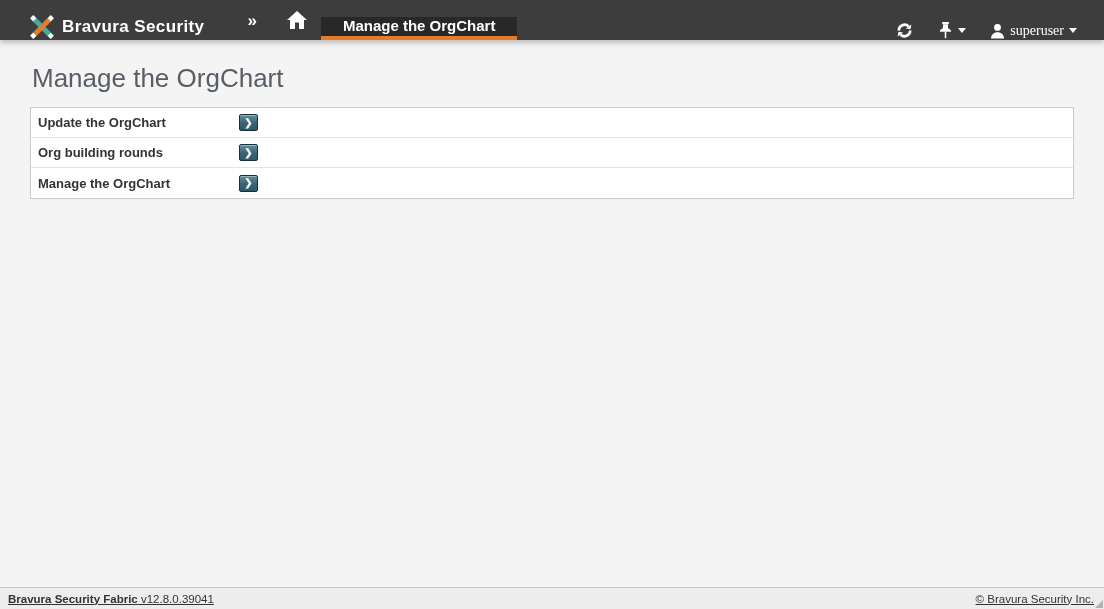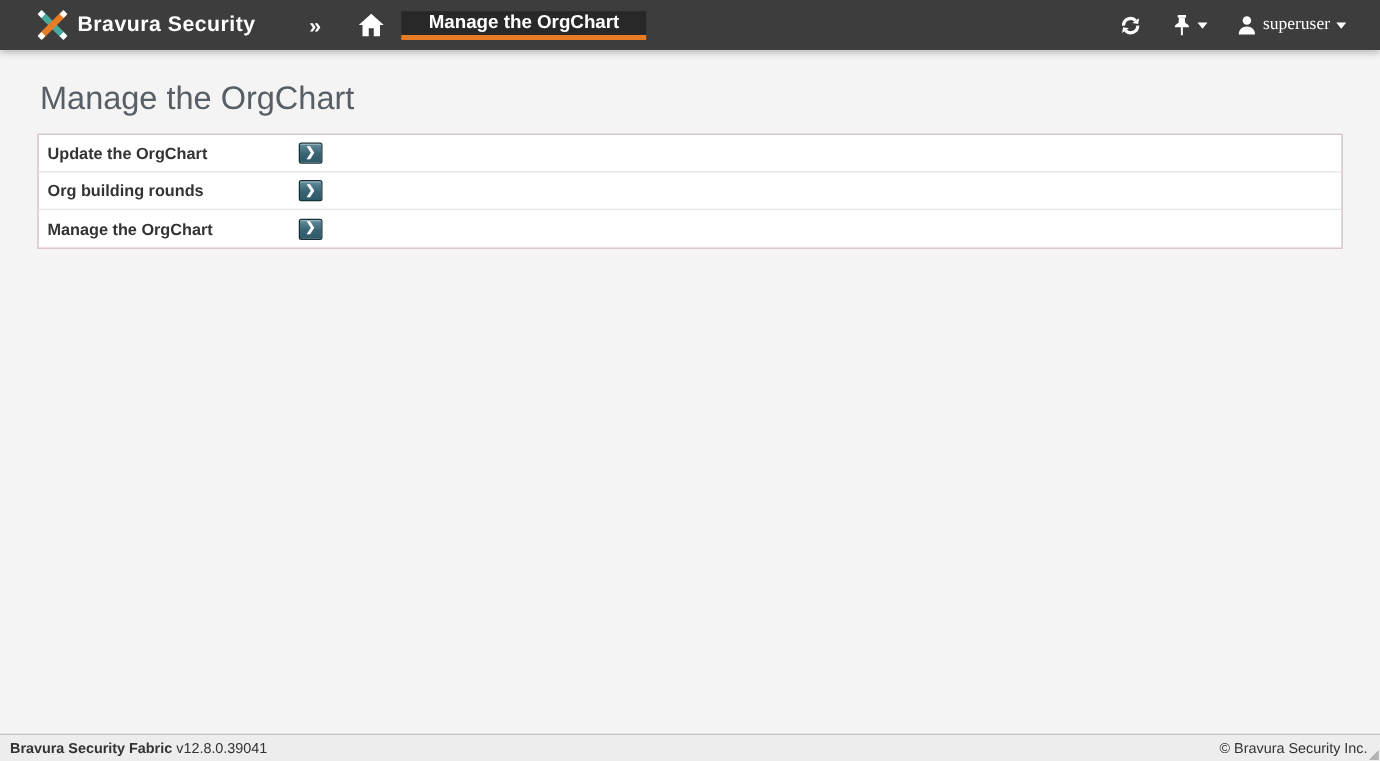--- a/index.html
+++ b/index.html
@@ -11,21 +11,21 @@
     overflow: hidden;
     color: #333;
   }
 
   
   .navbar {
     height: 40px;
     background: #3d3d3d;
     color: #fff;
     display: flex;
-    align-items: center;
+    align-items: flex-end;
     box-shadow: 0 3px 5px rgba(0,0,0,0.22);
     position: relative;
     z-index: 5;
   }
   .brand {
     display: flex;
     align-items: center;
     gap: 7px;
     padding-left: 29px;
     cursor: pointer;
@@ -88,21 +88,21 @@
 
   
   .page-title {
     font-size: 26px;
     font-weight: 400;
     color: #575e65;
     margin: 23px 0 13px 32px;
   }
   .panel {
     margin: 0 30px;
-    background: #f9a8d4;
+    background: #0c4a6e;
     border: 1px solid #cccccc;
   }
   .menu-row {
     display: flex;
     align-items: center;
     height: 30px;
     border-bottom: 1px solid #e4e4e4;
     cursor: pointer;
     background: #fff;
   }
@@ -144,20 +144,21 @@
   .footer {
     position: absolute;
     left: 0; right: 0; bottom: 0;
     height: 22px;
     background: #ededed;
     border-top: 1px solid #c4c4c4;
     display: flex;
     align-items: center;
     font-size: 11.5px;
     color: #333;
+    text-decoration: underline;
   }
   .footer-left { padding-left: 8px; white-space: nowrap; z-index: 2; }
   .footer-center {
     position: absolute;
     left: 0; right: 0;
     text-align: center;
     pointer-events: none;
   }
   .footer-right { margin-left: auto; padding-right: 10px; white-space: nowrap; z-index: 2; }
   .resize-grip {

